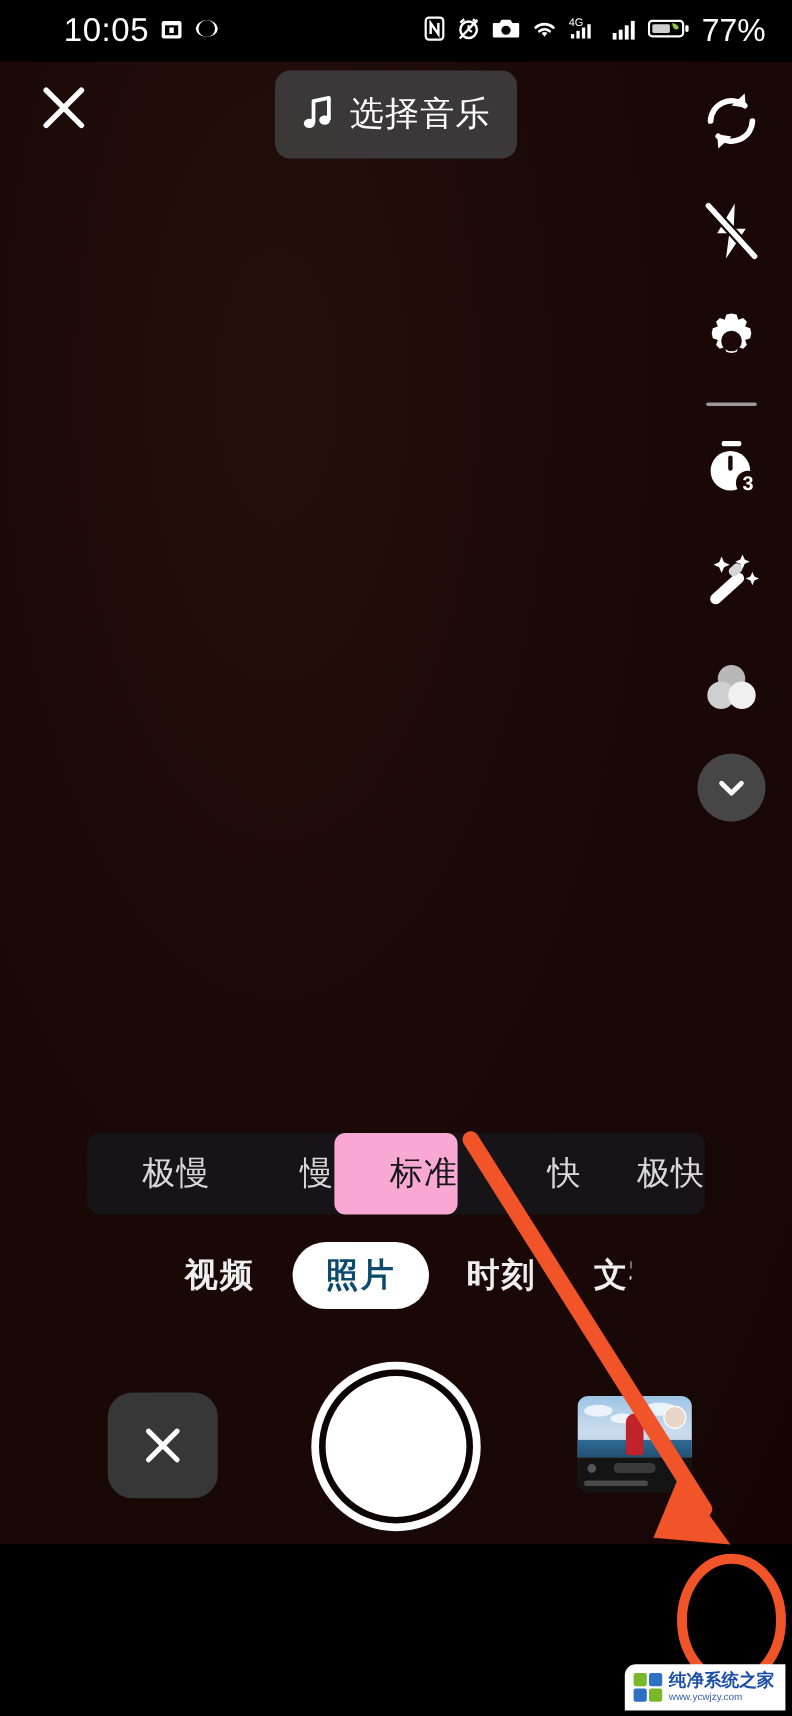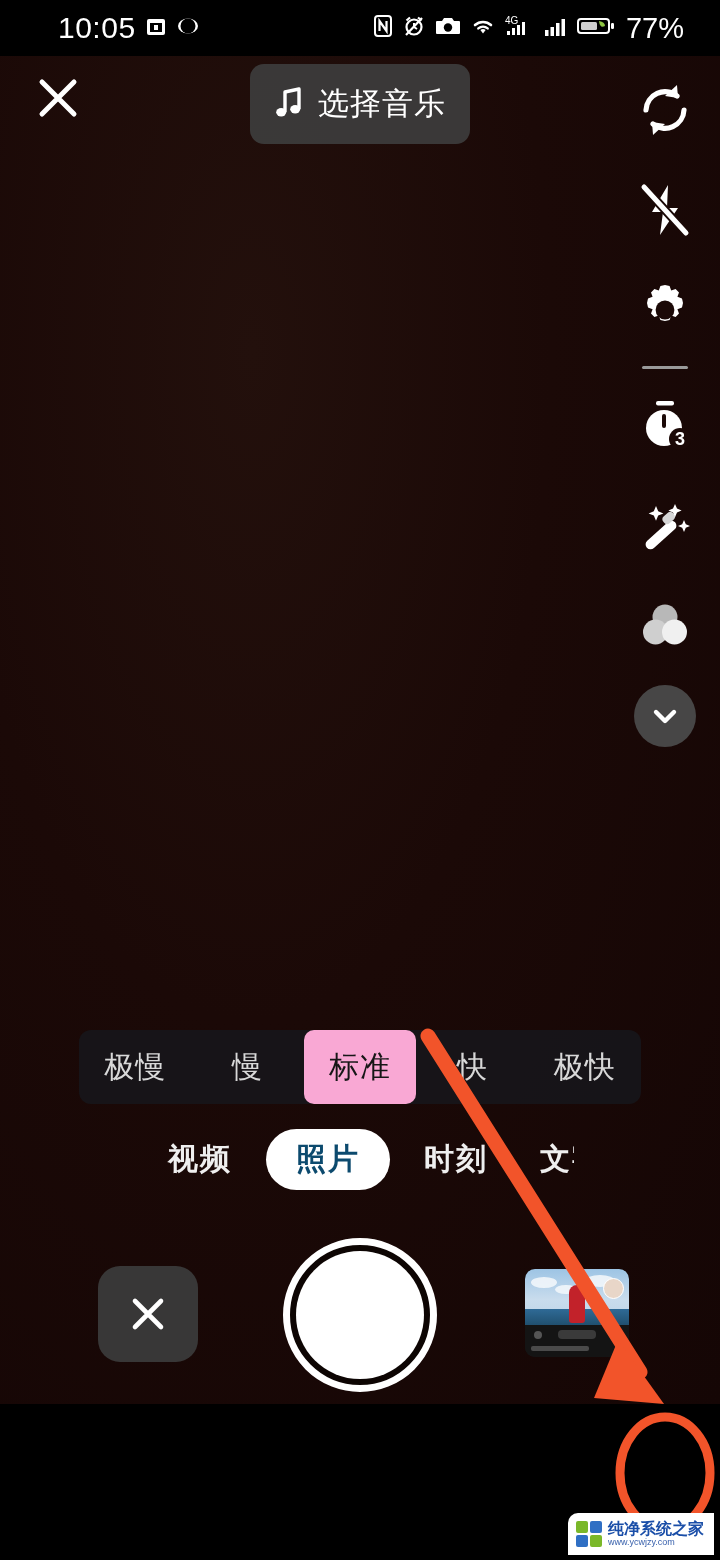--- a/index.html
+++ b/index.html
@@ -38,21 +38,21 @@
     color: #ffffff;
     font-size: 30px;
     letter-spacing: 0.5px;
     line-height: 1;
   }
   .sb-right {
     display: flex;
     align-items: center;
     gap: 9px;
     margin-left: auto;
-    margin-right: 36px;
+    margin-right: 24px;
   }
   .sb-pct {
     color: #ffffff;
     font-size: 29px;
     line-height: 1;
     margin-left: 2px;
   }
   .sb-ico { display: block; }
 
   
@@ -135,21 +135,21 @@
     left: 79px; top: 1030px;
     width: 562px; height: 74px;
     background: rgba(23,22,26,0.92);
     border-radius: 12px;
     display: flex;
     align-items: center;
     z-index: 20;
   }
   .speed-opt {
     flex: 1;
-    text-align: center;
+    text-align: right;
     color: #d8d8d8;
     font-size: 30px;
     line-height: 74px;
     height: 74px;
     cursor: pointer;
     letter-spacing: 1px;
   }
   .speed-opt.sel {
     background: #f9a8d4;
     color: #161616;

